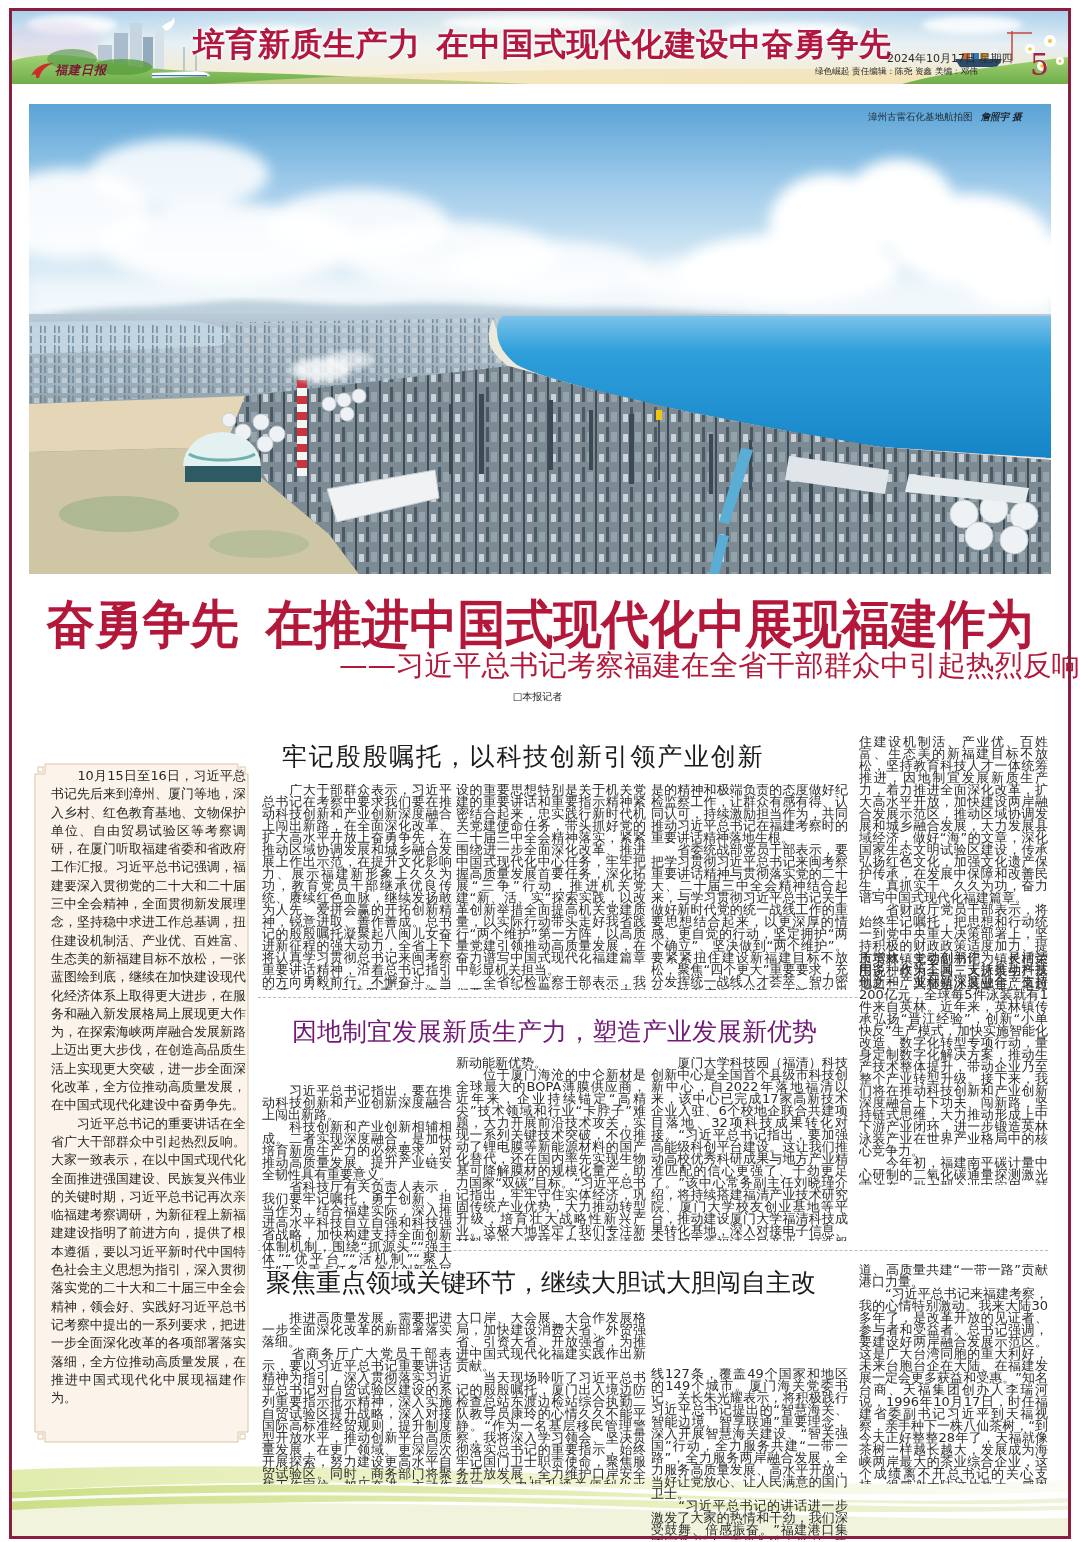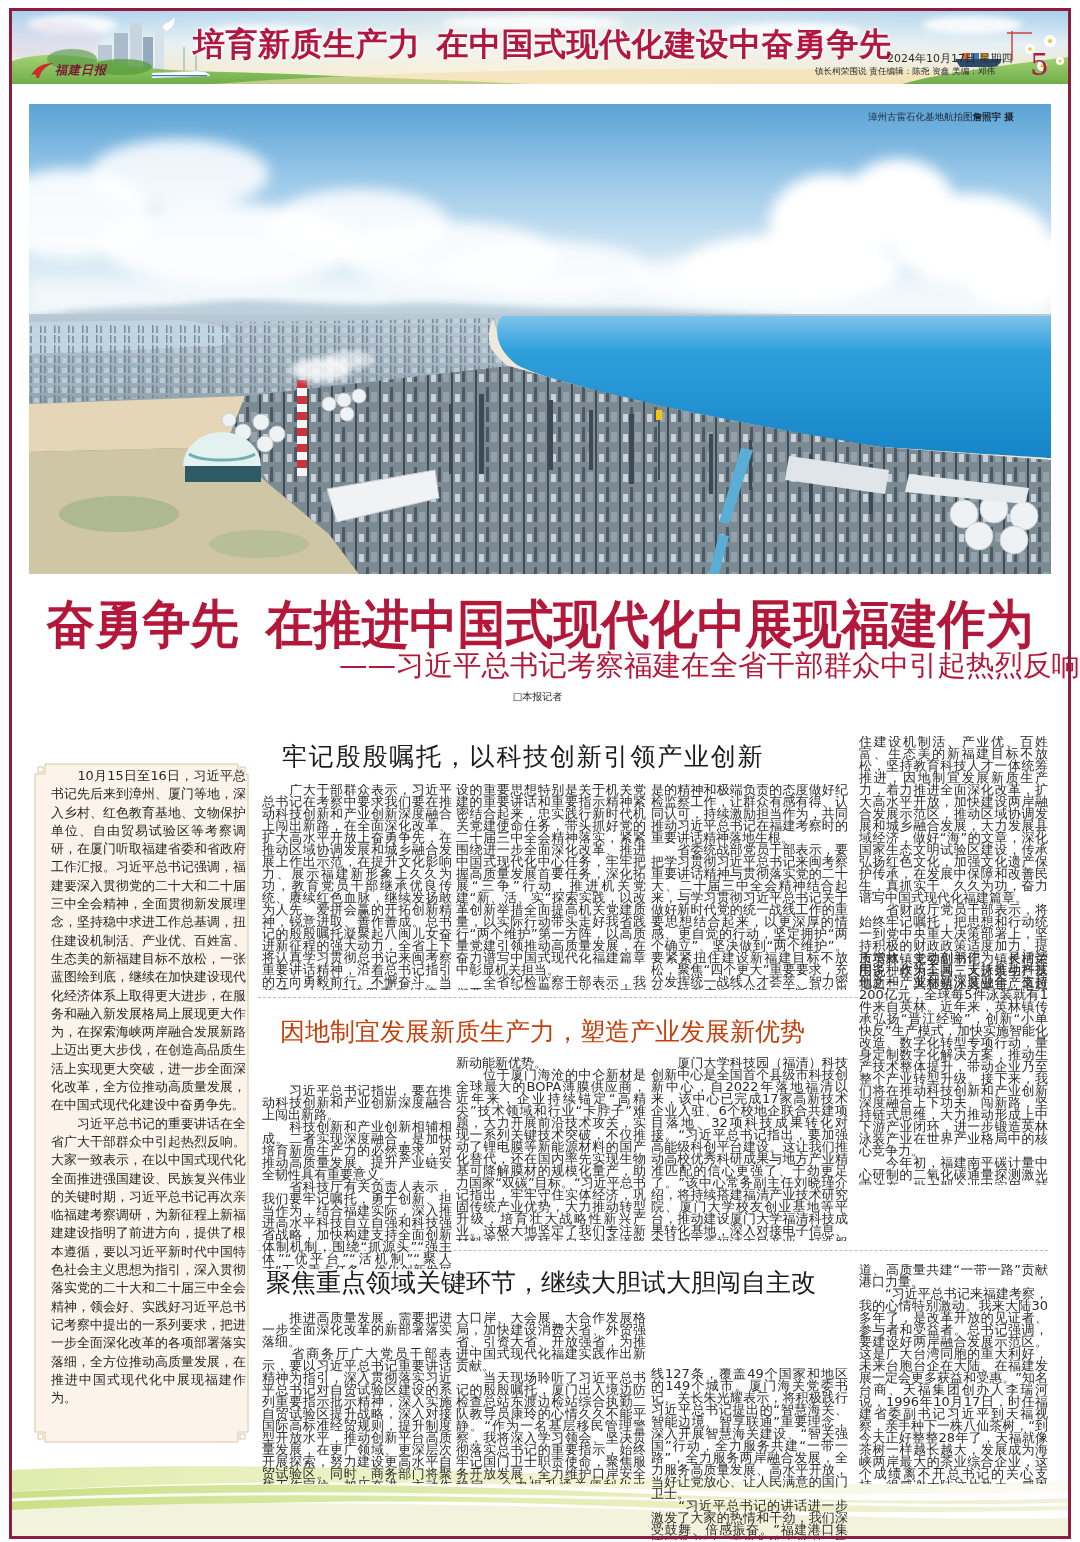--- a/index.html
+++ b/index.html
@@ -10,21 +10,21 @@
 .banner{left:12px;top:11px;width:1056px;height:73px;overflow:hidden;}
 .banner-title{left:193px;top:25px;font-size:32px;line-height:38px;font-weight:bold;color:#b21740;white-space:nowrap;letter-spacing:0.5px;text-shadow:0 0 2px #fff,0 0 3px #fff,0 0 4px #fff;}
 .banner-title .gap{display:inline-block;width:16px;}
 .logo-mark{left:31px;top:61px;width:24px;height:18px;}
 .logo-text{left:55px;top:62px;font-family:"DejaVu Serif",serif;font-style:italic;font-weight:bold;font-size:12px;line-height:16px;color:#7b1630;letter-spacing:1px;white-space:nowrap;}
 .date{left:887px;top:52px;font-size:11px;line-height:13px;color:#2a2a2a;white-space:nowrap;}
 .editors{left:815px;top:65px;font-family:"DejaVu Serif",serif;font-size:8.6px;line-height:12px;color:#2a2a2a;white-space:nowrap;}
 .page-num{left:1030px;top:48px;font-family:"DejaVu Serif",serif;font-size:30px;line-height:34px;color:#a5233f;}
 .photo{left:29px;top:104px;width:1022px;height:470px;overflow:hidden;}
 .caption{left:868px;top:111px;font-size:9.5px;line-height:12px;color:#1b2633;white-space:nowrap;}
-.caption .credit{font-weight:bold;}
+.caption .credit{font-weight:bold;margin-left:8px;font-style:italic;}
 .headline{left:0;top:594px;width:1080px;text-align:center;font-size:48px;line-height:54px;font-weight:bold;color:#b3183a;white-space:nowrap;transform:scaleY(1.08);transform-origin:center top;}
 .headline .gap{display:inline-block;width:27px;}
 .subheadline{left:0;top:650px;width:1080px;text-align:right;font-size:28.5px;line-height:32px;color:#b3183a;white-space:nowrap;}
 .byline{left:0;top:690px;width:1075px;text-align:center;font-size:10px;line-height:14px;color:#222;}
 .intro-box{left:31px;top:758px;width:221px;height:690px;}
 .intro-text{left:51px;top:767px;width:195px;height:650px;font-size:12.9px;line-height:18.3px;text-align:justify;white-space:pre-line;color:#262626;overflow:hidden;}
 .sec-head{font-size:25px;line-height:30px;color:#1a1a1a;white-space:nowrap;}
 .col{font-size:13px;line-height:12px;text-align:justify;white-space:pre-line;color:#2a2a2a;overflow:hidden;z-index:2;}
 .rule{left:258px;width:790px;height:0;border-top:1px dashed #bdbdbd;}
 .swoosh{left:12px;top:1440px;width:1056px;height:96px;z-index:1;}
@@ -107,21 +107,21 @@
 
 <svg class="abs logo-mark" viewBox="0 0 24 18">
   <path d="M0 15 C4 6 12 2 23 2 C15 5 10 9 8 17 L5 17 C6 13 3 12 0 15 Z" fill="#d12a2a"></path>
 </svg>
 <div class="abs logo-text">福建日报</div>
 
 <div class="abs banner-title" style="color: rgb(178, 23, 64);">
   <span>培育新质生产力</span><span class="gap"></span><span>在中国式现代化建设中奋勇争先</span>
 </div>
 <div class="abs date">2024年10月17日 星期四</div>
-<div class="abs editors">镇长柯荣围说  责任编辑：陈尧  资鑫  美编：邓伟</div>
+<div class="abs editors">绿色崛起  责任编辑：陈尧  资鑫  美编：邓伟</div>
 <div class="abs page-num" style="color: rgb(165, 35, 63);">5</div>
 
 <div class="abs photo">
   <svg width="1022" height="470" viewBox="0 0 1022 470" preserveAspectRatio="none">
     <defs>
       <linearGradient id="psky" x1="0" y1="0" x2="0" y2="1">
         <stop offset="0" stop-color="#5aa3d6"></stop>
         <stop offset="0.35" stop-color="#9fcbea"></stop>
         <stop offset="0.7" stop-color="#d8eaf5"></stop>
         <stop offset="1" stop-color="#e9f3f8"></stop>
@@ -262,21 +262,21 @@
 　　省委省直机关工委党员干部表示，要把学习贯彻习近平总书记在福建考察时的重要讲话精神，与贯彻落实习近平总书记关于党的建</div>
 <div class="abs col" style="left:456px;top:784px;width:190px;height:206px;">设的重要思想特别是关于机关党建的重要讲话和重要指示精神紧密结合起来，忠实践行新时代机关党建使命任务，带头抓好党的二十届三中全会精神落实，紧紧围绕进一步全面深化改革、推进中国式现代化中心任务，牢牢把握高质量发展首要任务，深化拓展“三争”行动，推进机关党建“新、活、实”探索实践，以改革创新举措全面提高机关党建质量，以实际行动带头走好我省践行“两个维护”第一方阵，以高质量党建引领推动高质量发展，在奋力谱写中国式现代化福建篇章中彰显机关担当。
 　　全省纪检监察干部表示，我们要深入学习习近平总书记来闽考察重要讲话精神，立足职能职责，深化运用“知、督、促”工作机制，聚焦推动科技创新、全面深化改革、推进乡村振兴、文化遗产保护等重点任务强化政治监督，要传承弘扬谷文昌精神，站稳人民立场，以实事求</div>
 <div class="abs col" style="left:651px;top:784px;width:197px;height:206px;">是的精神和极端负责的态度做好纪检监察工作，让群众有感有得、认同认可，持续激励担当作为，共同推动习近平总书记在福建考察时的重要讲话精神落地生根。
 　　省委统战部党员干部表示，要把学习贯彻习近平总书记来闽考察重要讲话精神与贯彻落实党的二十大、二十届三中全会精神结合起来，与学习贯彻习近平总书记关于做好新时代党的统一战线工作的重要思想结合起来，以更深厚的情感、更自觉的行动，坚定拥护“两个确立”、坚决做到“两个维护”。要紧紧扭住建设新福建目标不放松，聚焦“四个更大”重要要求，充分发挥统一战线人才荟萃、智力密集、联系广泛的优势，不断强化思想政治引领，凝心聚力服务高质量发展，在中国式现代化建设中奋勇争先。
 　　省发改委党员干部表示，我们要深入学习贯彻习近平总书记来闽考察重要讲话精神，扭</div>
 <div class="abs col" style="left:859px;top:736px;width:189px;height:254px;">住建设机制活、产业优、百姓富、生态美的新福建目标不放松，坚持教育科技人才一体统筹推进，因地制宜发展新质生产力，着力推进全面深化改革，扩大高水平开放，加快建设两岸融合发展示范区，推动区域协调发展和城乡融合发展，大力发展县域经济，做好“海”的文章，深化国家生态文明试验区建设，传承弘扬红色文化，加强文化遗产保护传承，在发展中保障和改善民生，真抓实干、久久为功，奋力谱写中国式现代化福建篇章。
 　　省财政厅党员干部表示，将始终牢记嘱托，把思想和行动统一到党中央重大决策部署上，坚持积极的财政政策适度加力、提质增效，主动创新作为，灵活运用多种政策工具，支持推动科技创新和产业创新深度融合，支持拓展国内国际双循环重要节点和重要通道建设，支持促进区域协调发展和城乡融合发展，着力保障和改善民生。充分发挥财政逆周期调节作用，有效落实存量政策，加力推出增量政策，努力完成全年收入目标，为全省经济社会发展提供强有力财力保障。</div>
 <div class="abs rule" style="top:997px;"></div>
 
-<div class="abs sec-head" style="left: 280px; top: 1017px; color: #c2410c;">因地制宜发展新质生产力，塑造产业发展新优势</div>
+<div class="abs sec-head" style="left: 292px; top: 1017px; color: #701a75;">因地制宜发展新质生产力，塑造产业发展新优势</div>
 <div class="abs col" style="left:262px;top:1057px;width:190px;height:184px;margin-top:28px;">　　习近平总书记指出，要在推动科技创新和产业创新深度融合上闯出新路。
 　　科技创新和产业创新相辅相成。二者实现深度融合，是加快培育新质生产力的必然要求，对推动高质量发展、提升产业链安全韧性具有重要意义。
 　　省科技厅有关负责人表示，我们要牢记嘱托，勇于创新、担当作为，结合福建实际，深入推进高水平科技自立自强和科技强省战略，加快构建支持全面创新体制机制，围绕“抓源头”“强主体”“优平台”“活机制”“聚人才”五个重点任务，优化创新发展布局，提升创新平台效能，强化科技人才引育，畅通科技金融供给，以科技创新引领产业创新，在推动科技创新和产业创新深度融合上闯出新路，塑造高质量发展</div>
 <div class="abs col" style="left:456px;top:1057px;width:190px;height:184px;">新动能新优势。
 　　位于厦门海沧的中仑新材是全球最大的BOPA薄膜供应商，近年来，企业持续锚定“高精尖”技术领域和行业“卡脖子”难题，大力开展前沿技术攻关，实现一系列关键技术突破，不仅推动了锂电膜等新能源材料的国产化替代，还在国内率先实现生物基可降解膜材的规模化量产，助力国家“双碳”目标。“习近平总书记指出，牢牢守住实体经济，巩固传统产业优势，大力推动转型升级，培育壮大战略性新兴产业。这极大地坚定了我们专注新材料产业、坚持走自主创新道路的决心。”中仑新材董事长杨清金说，近期，中仑新材在海沧投资建设了全新的新能源膜材项目，积极布局未来新兴产业赛道，塑造产业发展新优势。</div>
 <div class="abs col" style="left:651px;top:1057px;width:197px;height:184px;">　　厦门大学科技园（福清）科技创新中心是全国首个县级市科技创新中心，自2022年落地福清以来，该中心已完成17家高新技术企业入驻、6个校地企联合共建项目落地、32项科技成果转化对接。“习近平总书记指出，要加强高能级科创平台建设。这让我们推动高校优秀科研成果与地方产业精准匹配的信心更强了、干劲更足了。”该中心常务副主任刘晓瑾介绍，将持续搭建福清产业技术研究院、厦门大学校友创业基地等平台，推动建设厦门大学福清科技成果转化基地，深入对接电子信息、食品加工等福清主导产业，打造服务企业科技创新的新力量，助力培育壮大新质生产力。
 　　“总书记的重要讲话对我们推动产业转型和经济高质量发展具有重要指导意义。”晋江</div>
 <div class="abs col" style="left:859px;top:953px;width:189px;height:232px;">市英林镇党委副书记、镇长柯荣围说，作为全国三大泳装生产基地之一，英林镇泳装业年产值超200亿元，全球每5件泳装就有1件来自英林。近年来，英林镇传承弘扬“晋江经验”，创新“小单快反”生产模式，加快实施智能化改造、数字化转型专项行动，量身定制数字化解决方案，推动生产技术整体提升，带动企业乃至整个产业转型升级。接下来，我们将在推动科技创新和产业创新深度融合上下功夫、闯新路，坚持链式思维，大力推动形成上中下游产业闭环，进一步锻造英林泳装产业在世界产业格局中的核心竞争力。
 　　今年初，福建南平碳计量中心研制的二氧化碳通量探测激光雷达在一批大型企业中实用，获批福建省能源领域首台套重大装备。该中心科技特派员章振表示，接下来将继续推动科技与产业融合，聚集产业链上下游的生态伙伴，共同打造国家级碳计量、碳监测产业集群，推动优势产业“绿色崛起”。</div>
 <div class="abs rule" style="top:1250px;"></div>

